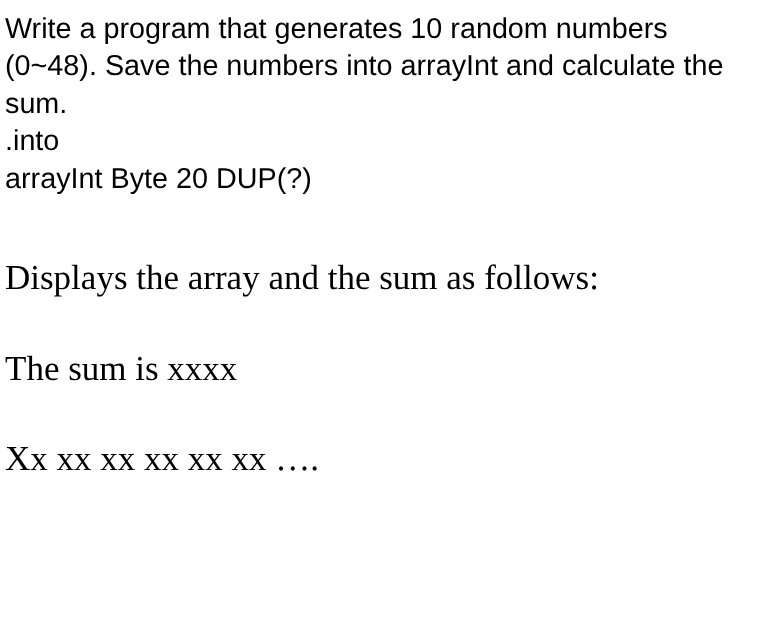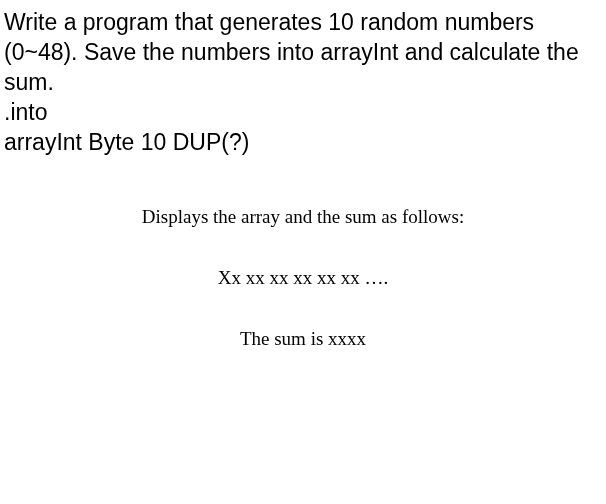--- a/index.html
+++ b/index.html
@@ -19,37 +19,36 @@
       font-family: Arial, Helvetica, sans-serif;
       font-size: 23px;
       line-height: 1.3;
       margin-bottom: 48px;
     }
     .sans-block p {
       margin: 0;
     }
     .serif-block {
       font-family: Georgia, 'Times New Roman', Times, serif;
-      font-size: 19px;
+      font-size: 28px;
       line-height: 1.3;
-      text-align: center;
     }
     .serif-block p {
       margin-bottom: 36px;
     }
     .serif-block p:last-child {
       margin-bottom: 0;
     }
   </style>
 </head>
 <body>
 
 <div class="sans-block">
   <p>Write a program that generates 10 random numbers (0~48). Save the numbers into arrayInt  and calculate the sum.</p>
   <p>.into</p>
-  <p>arrayInt Byte 10  DUP(?)</p>
+  <p>arrayInt Byte 20  DUP(?)</p>
 </div>
 
 <div class="serif-block">
   <p>Displays the array and the sum as follows:</p>
+  <p>The sum is   xxxx</p>
   <p>Xx xx xx xx xx xx ….</p>
-  <p>The sum is   xxxx</p>
 </div>
 
 </body></html>

